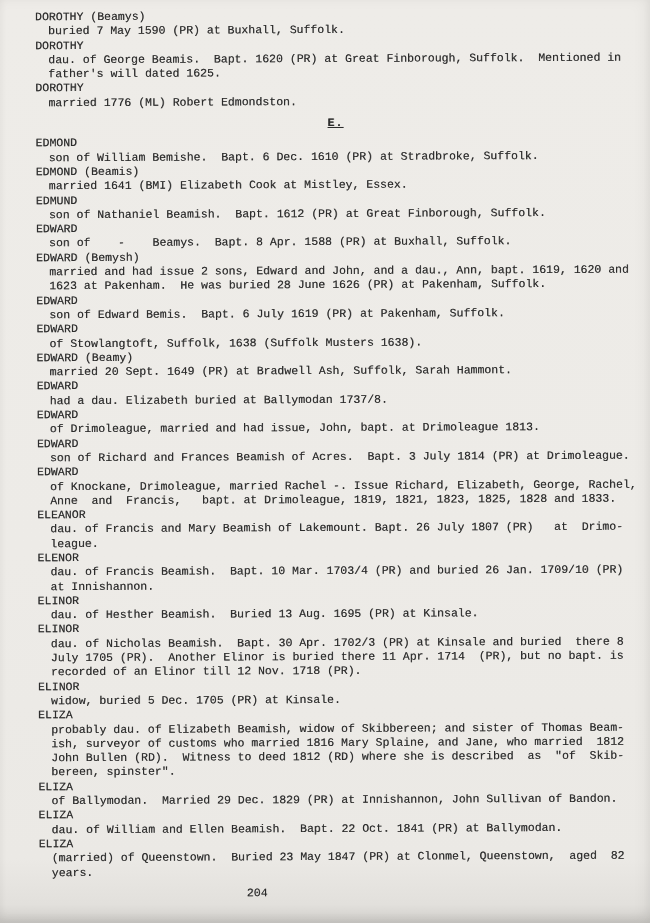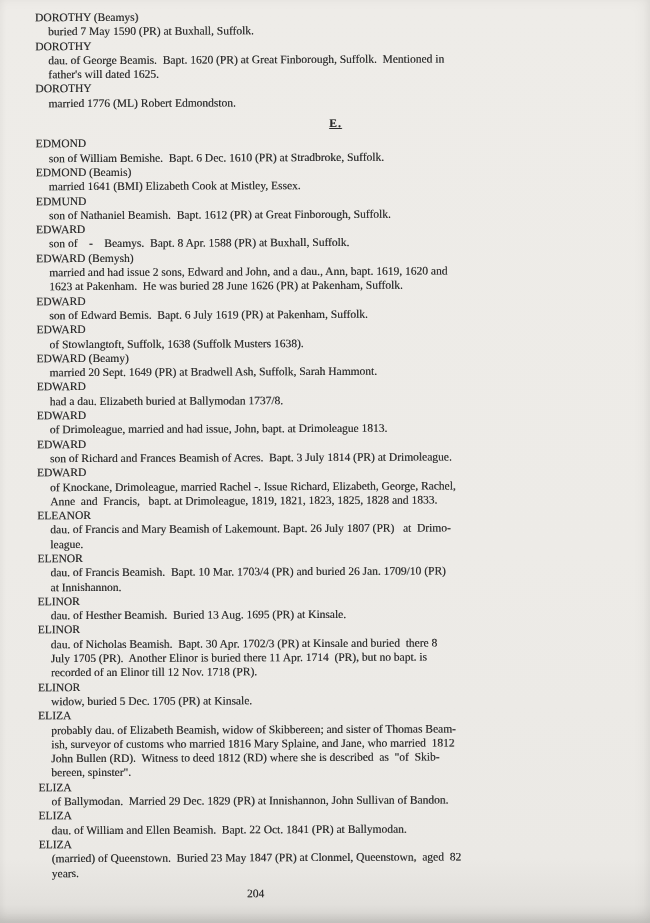--- a/index.html
+++ b/index.html
@@ -8,21 +8,21 @@
     background: #d8d6d2;
   }
   .page {
     position: relative;
     width: 650px;
     height: 923px;
     margin: 0;
     overflow: hidden;
     background: linear-gradient(180deg, #eeece8 0%, #edebe7 60%, #ebe9e5 93%, #e2e0dc 98%, #cfcdc9 100%);
     box-shadow: inset -6px 0 14px rgba(0,0,0,0.04), inset 0 -4px 8px rgba(0,0,0,0.06);
-    font-family: Liberation Serif, serif;
+    font-family: Liberation Mono, monospace;
     font-size: 11.5px;
     line-height: 14.3px;
     color: #2b2b2b;
   }
   .content {
     position: absolute;
     top: 9px;
     left: 0;
     width: 650px;
     transform: rotate(-0.25deg);

